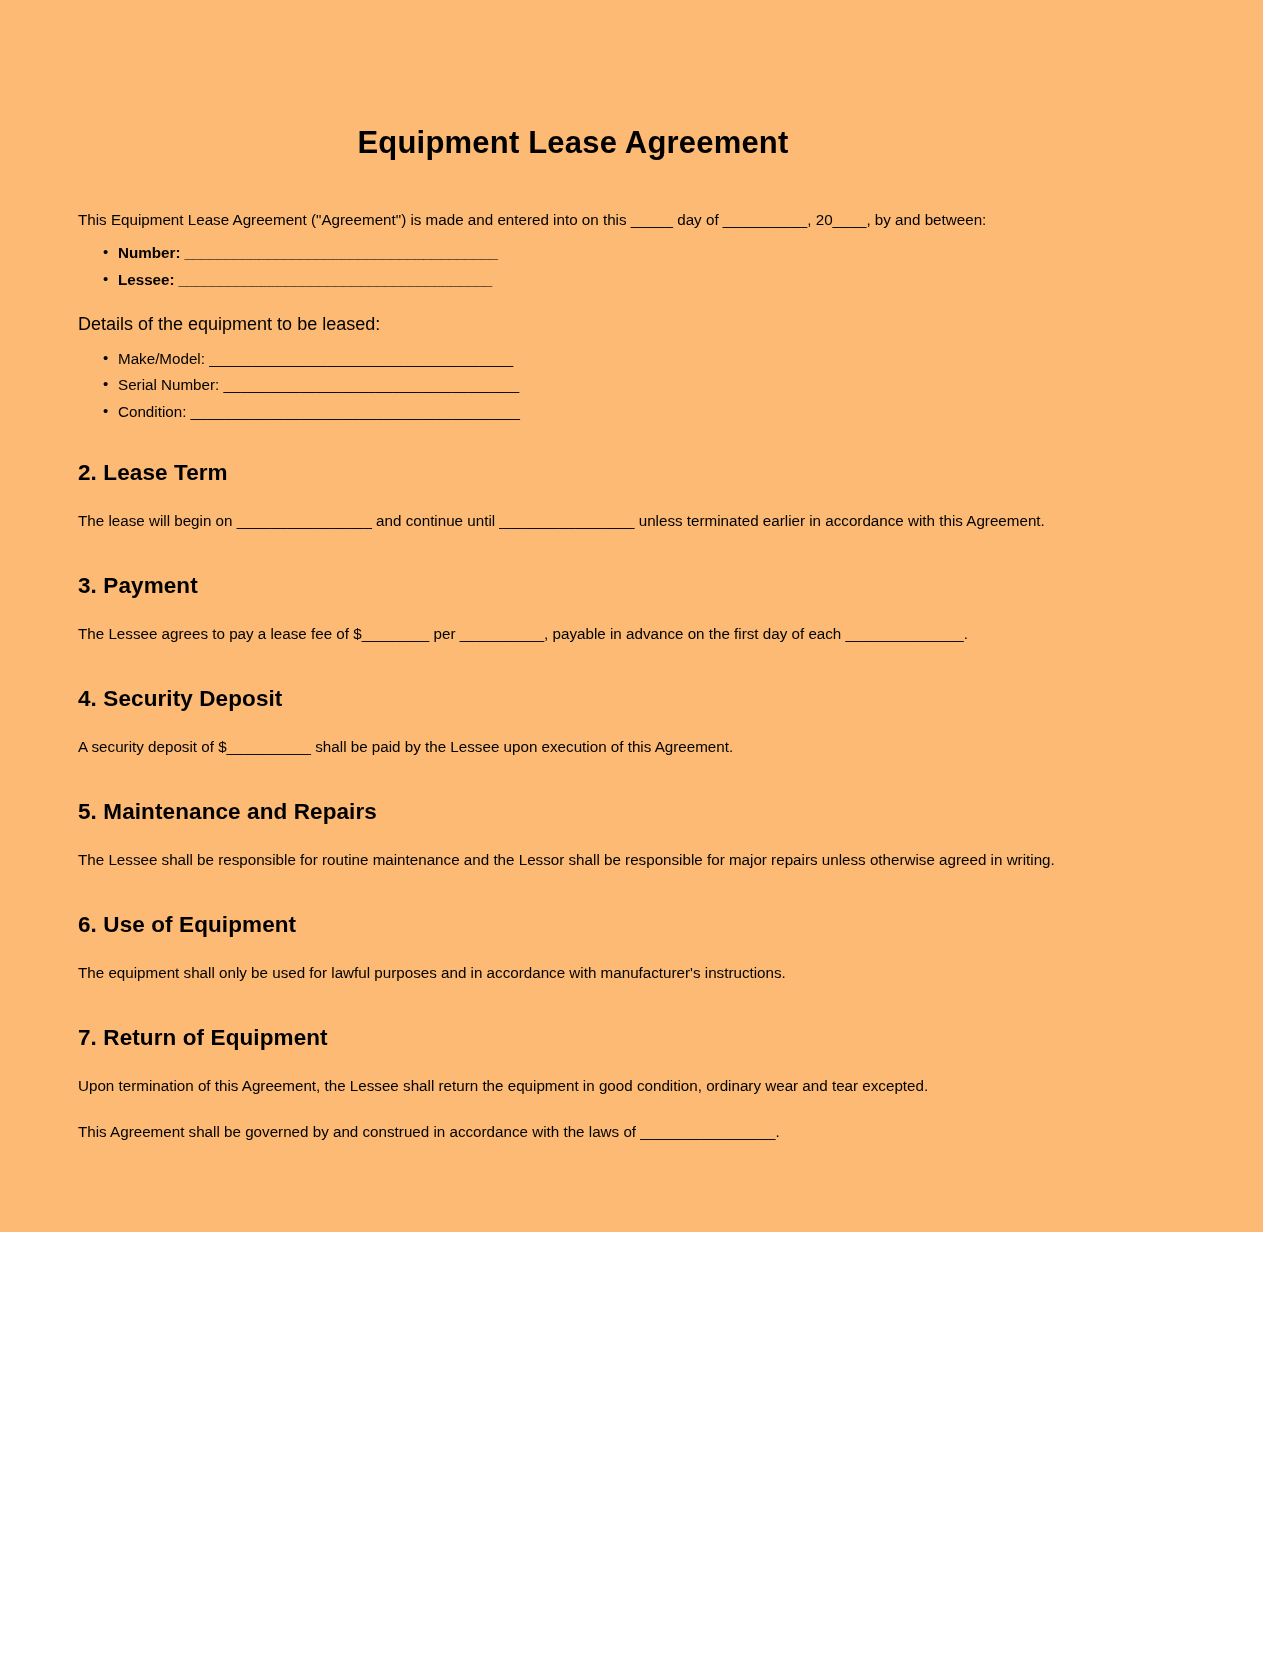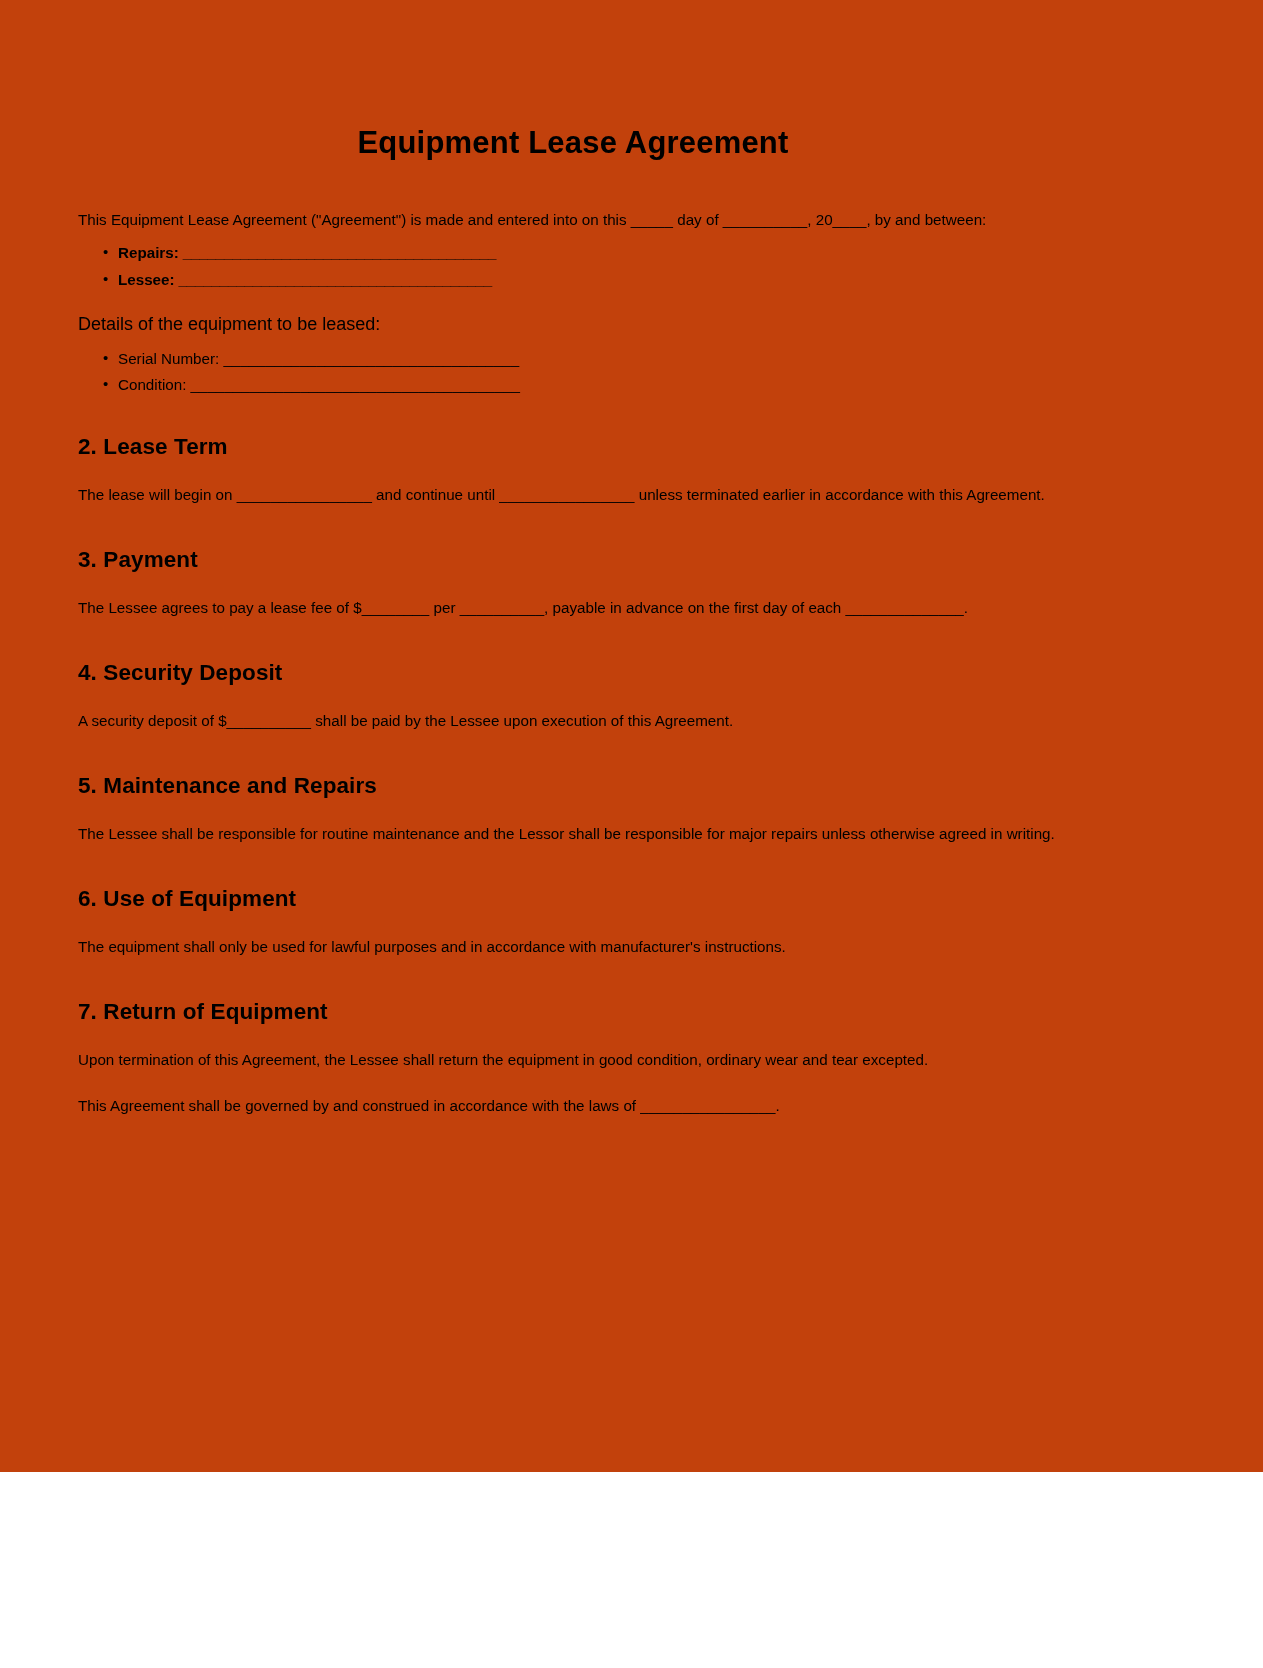--- a/index.html
+++ b/index.html
@@ -9,22 +9,22 @@
     background: #ffffff;
   }
   body {
     font-family: "Liberation Sans", sans-serif;
     color: #000000;
     -webkit-font-smoothing: antialiased;
   }
   .page {
     position: relative;
     width: 1263px;
-    height: 1472px;
-    background: #c2410c;
+    height: 1232px;
+    background: #fdba74;
     box-sizing: border-box;
     overflow: hidden;
   }
   .page-inner {
     position: absolute;
     left: 78px;
     top: 0;
     width: 1100px;
   }
   .doc-title {
@@ -105,26 +105,27 @@
 <body>
 
 <div class="page">
   <div class="page-inner">
 
     <h1 class="doc-title">Equipment Lease Agreement</h1>
 
     <p class="intro">This Equipment Lease Agreement ("Agreement") is made and entered into on this _____ day of __________, 20____, by and between:</p>
 
     <ul class="doc-list tight">
-      <li><span class="lbl-bold">Repairs:</span><span class="blank lbl-bold"> ______________________________________</span></li>
+      <li><span class="lbl-bold">Number:</span><span class="blank lbl-bold"> ______________________________________</span></li>
       <li><span class="lbl-bold">Lessee:</span><span class="blank lbl-bold"> ______________________________________</span></li>
     </ul>
 
     <p class="lead-in">Details of the equipment to be leased:</p>
     <ul class="doc-list">
+      <li>Make/Model: ____________________________________</li>
       <li>Serial Number: ___________________________________</li>
       <li>Condition: _______________________________________</li>
     </ul>
 
     <h2 class="section-heading sec-2">2. Lease Term</h2>
     <p class="section-body">The lease will begin on ________________ and continue until ________________ unless terminated earlier in accordance with this Agreement.</p>
 
     <h2 class="section-heading sec-3">3. Payment</h2>
     <p class="section-body">The Lessee agrees to pay a lease fee of $________ per __________, payable in advance on the first day of each ______________.</p>
 

